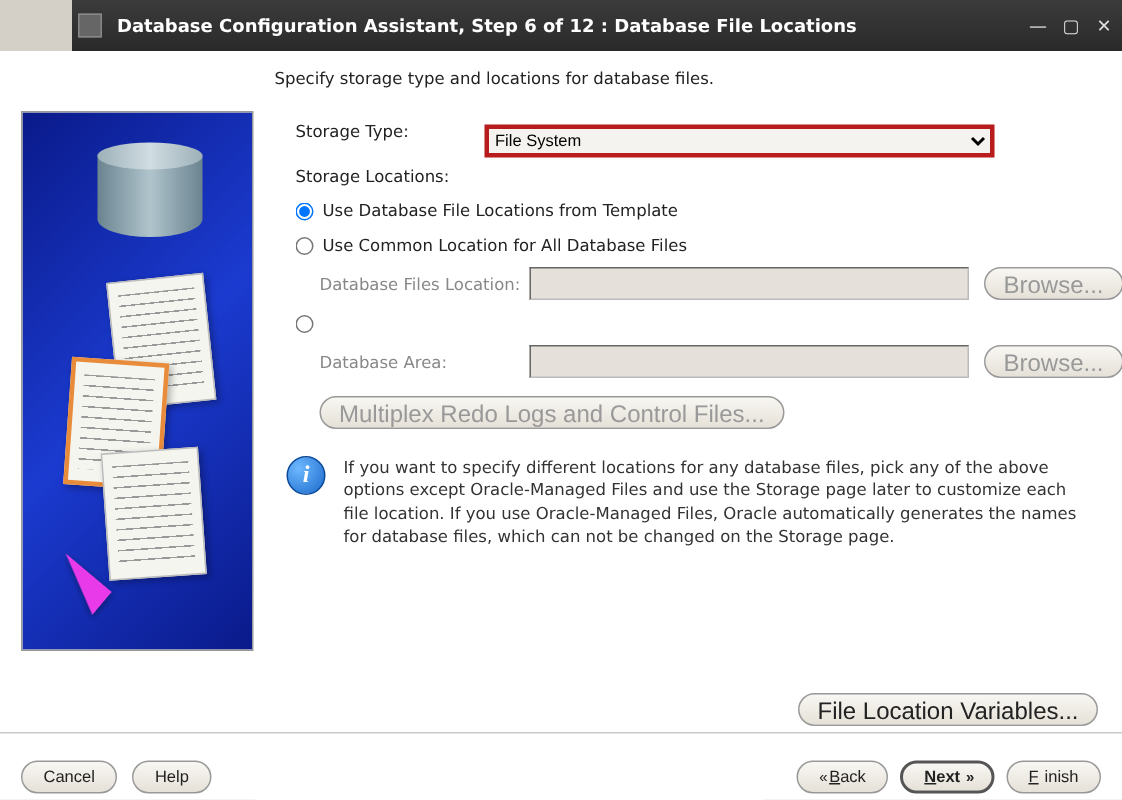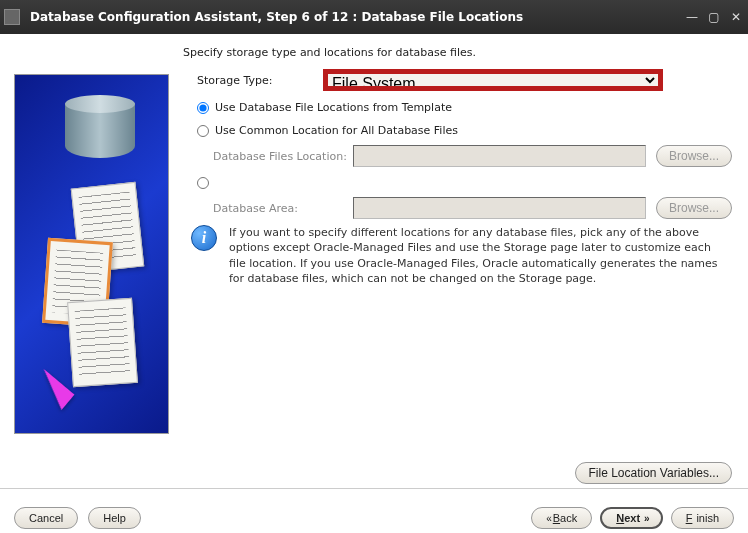--- a/index.html
+++ b/index.html
@@ -11,20 +11,21 @@
     height: 533px;
     overflow: hidden;
   }
   .titlebar {
     background: linear-gradient(to bottom, #3b3b3b, #2a2a2a);
     color: #fff;
     height: 24px;
     display: flex;
     align-items: center;
     padding: 17px 4px;
+    margin-left: 48px;
   }
   .titlebar-icon {
     width: 16px; height: 16px;
     background: #666;
     border: 1px solid #888;
     margin-right: 10px;
   }
   .titlebar-title {
     font-weight: bold;
     font-size: 12px;
@@ -131,23 +132,24 @@
   }
   .label-col-indent {
     width: 170px;
     padding-left: 30px;
     color: #888;
   }
   select.combo {
     flex: 1;
     max-width: 340px;
     height: 22px;
-    font-size: 16px;
+    font-size: 11px;
     background: #f5f3ef;
-    border: 5px solid #b91c1c;
+    border: 3px solid #b91c1c;
+    margin-top: 14px;
   }
   .radio-row {
     padding-left: 14px;
     margin: 10px 0 8px 0;
     display: flex;
     align-items: center;
     gap: 6px;
   }
   input[type="radio"] {
     width: 12px; height: 12px;
@@ -158,21 +160,21 @@
     background: #e5e1da;
     border: 1px inset #bbb;
     padding: 0 4px;
     font-size: 11px;
   }
   .btn {
     background: linear-gradient(to bottom, #f9f7f3, #e5e1d8);
     border: 1px solid #999;
     border-radius: 10px;
     padding: 3px 12px;
-    font-size: 12px;
+    font-size: 16px;
     cursor: pointer;
     color: #222;
     min-width: 70px;
     height: 22px;
   }
   .btn.pill { border-radius: 11px; }
   .btn[disabled] {
     color: #999;
     cursor: default;
   }
@@ -279,20 +281,23 @@
     <div class="main">
       <div class="intro">Specify storage type and locations for database files.</div>
 
       <div class="row">
         <div class="label-col">Storage Type:</div>
         <select class="combo">
           <option>File System</option>
         </select>
       </div>
 
+      <div class="row">
+        <div class="label-col">Storage Locations:</div>
+      </div>
 
       <div class="radio-row">
         <input type="radio" name="loc" checked="" style="">
         <span>Use Database File Locations from Template</span>
       </div>
 
       <div class="radio-row">
         <input type="radio" name="loc" style="">
         <span>Use Common Location for All Database Files</span>
       </div>
@@ -310,20 +315,23 @@
       </div>
 
       <div class="row">
         <div class="label-col-indent">Database Area:</div>
         <input class="text-field" type="text" disabled="" value="" style="">
         <div class="browse-col">
           <button class="btn pill" disabled="">Browse...</button>
         </div>
       </div>
 
+      <div class="multiplex-row">
+        <button class="btn pill" disabled="">Multiplex Redo Logs and Control Files...</button>
+      </div>
 
       <div class="info-box">
         <div class="info-icon">i</div>
         <div class="info-text">If you want to specify different locations for any database files, pick any of the above options except Oracle-Managed Files and use the Storage page later to customize each file location. If you use Oracle-Managed Files, Oracle automatically generates the names for database files, which can not be changed on the Storage page.</div>
       </div>
     </div>
   </div>
 
   <div class="file-loc-row">
     <button class="btn pill">File Location Variables...</button>

